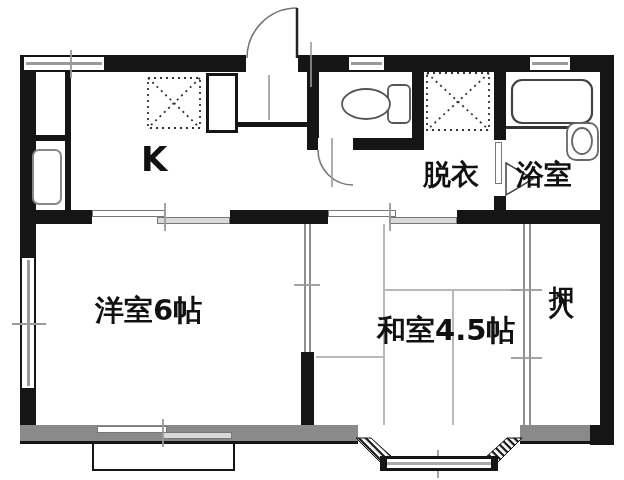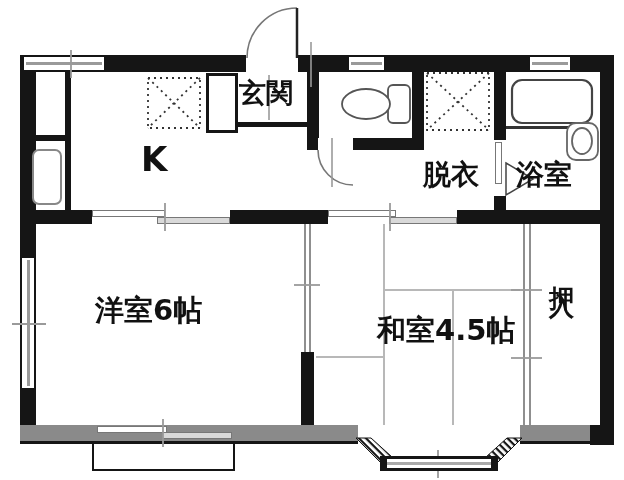--- a/index.html
+++ b/index.html
@@ -165,20 +165,19 @@
     <g>
       <polygon points="356,438 371,438 392,457 383,465" fill="url(#hatch)" stroke="#151515" stroke-width="1"></polygon>
       <polygon points="522,438 507,438 486,457 495,465" fill="url(#hatch)" stroke="#151515" stroke-width="1"></polygon>
       <rect x="380" y="456" width="118" height="15" fill="#151515"></rect>
       <rect x="387" y="459" width="104" height="9" fill="#ffffff"></rect>
       <rect x="387" y="462" width="104" height="3" fill="#aaaaaa"></rect>
     </g>
   </svg>
 
   <div class="lbl" style="left:141px;top:142px;font-size:34px;font-weight:600;">K</div>
-  <div class="lbl" style="left:239px;top:79px;font-size:27px;">玄関</div>
   <div class="lbl" style="left:516px;top:161px;font-size:28px;">浴室</div>
   <div class="lbl" style="left:423px;top:161px;font-size:28px;">脱衣</div>
   <div class="lbl" style="left:95px;top:296px;font-size:29px;text-align:right;">洋室6帖</div>
   <div class="lbl" style="left:333px;top:316px;font-size:29px;margin-left:44px;">和室4.5帖</div>
   <div class="lbl lbl-v" style="left:549px;top:266px;font-size:25px;height:84px;">押入</div>
 
 </div>
 
 </body></html>

